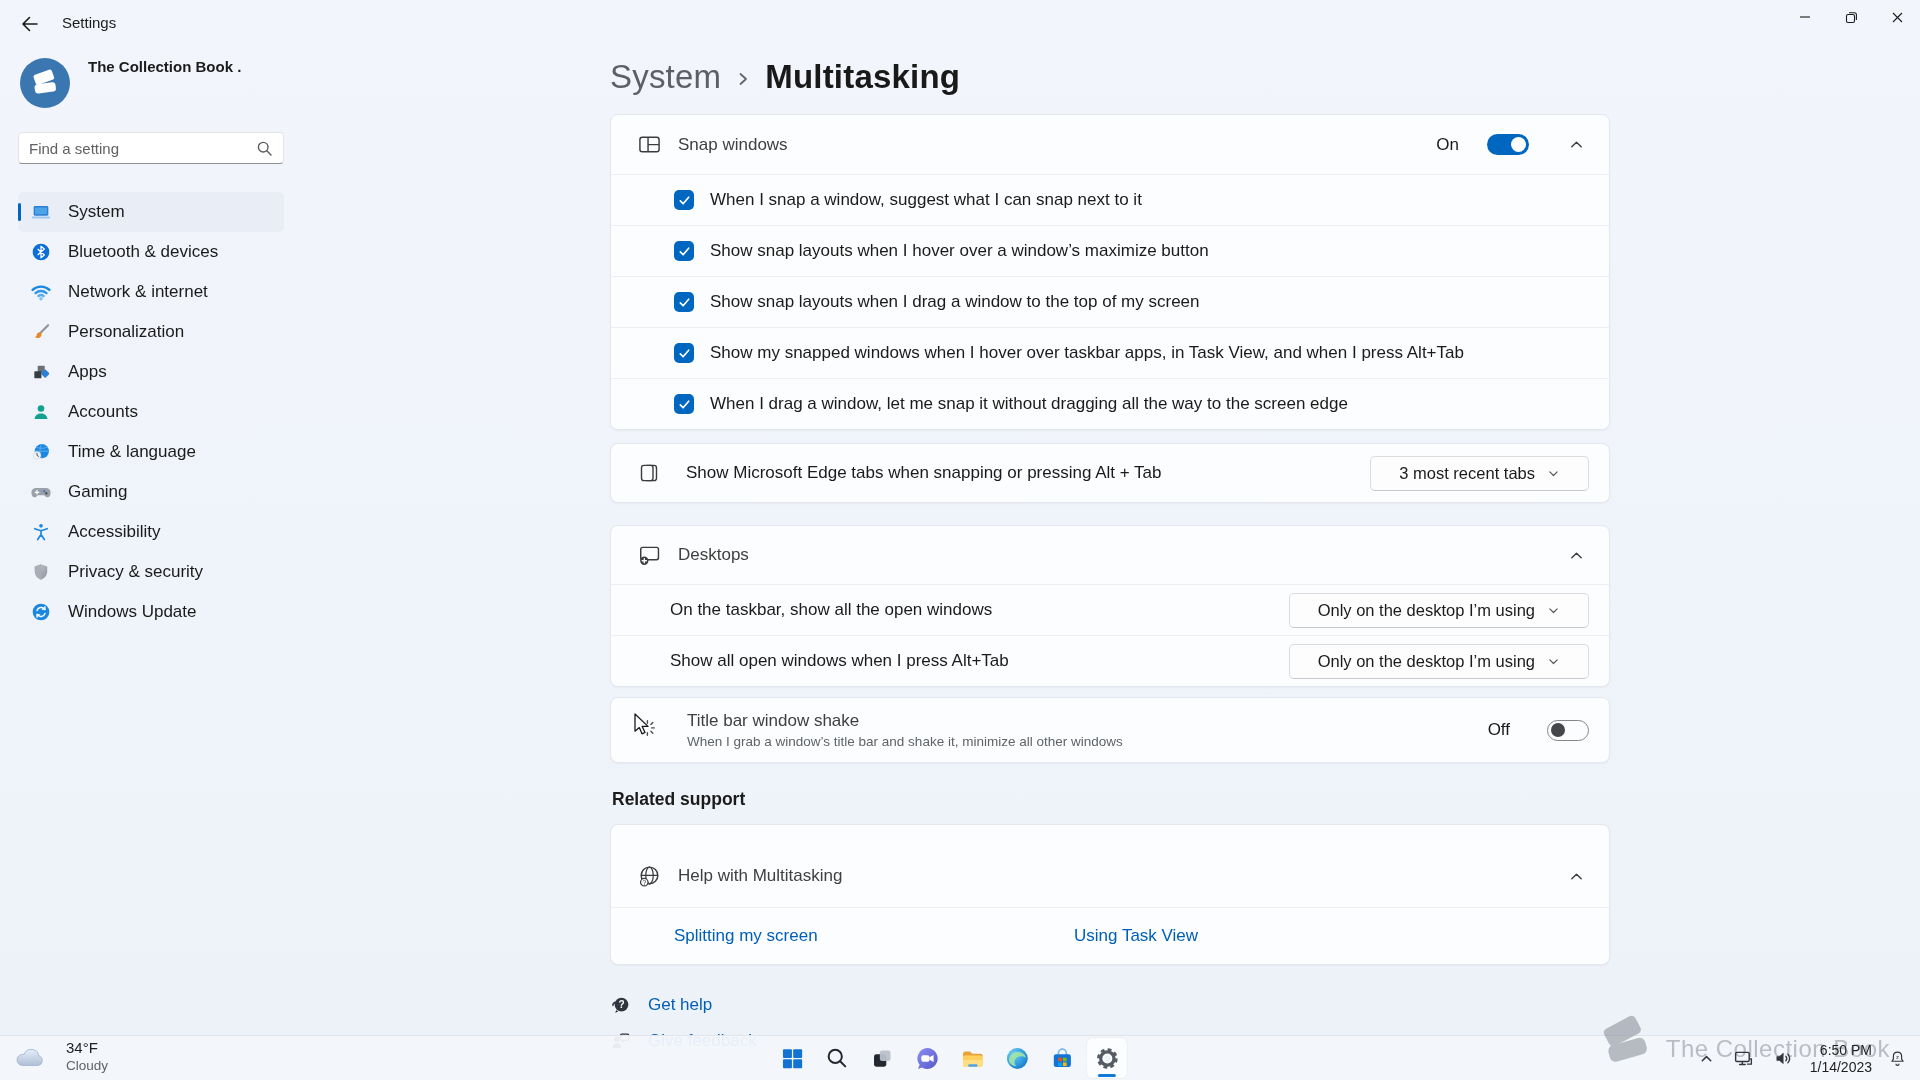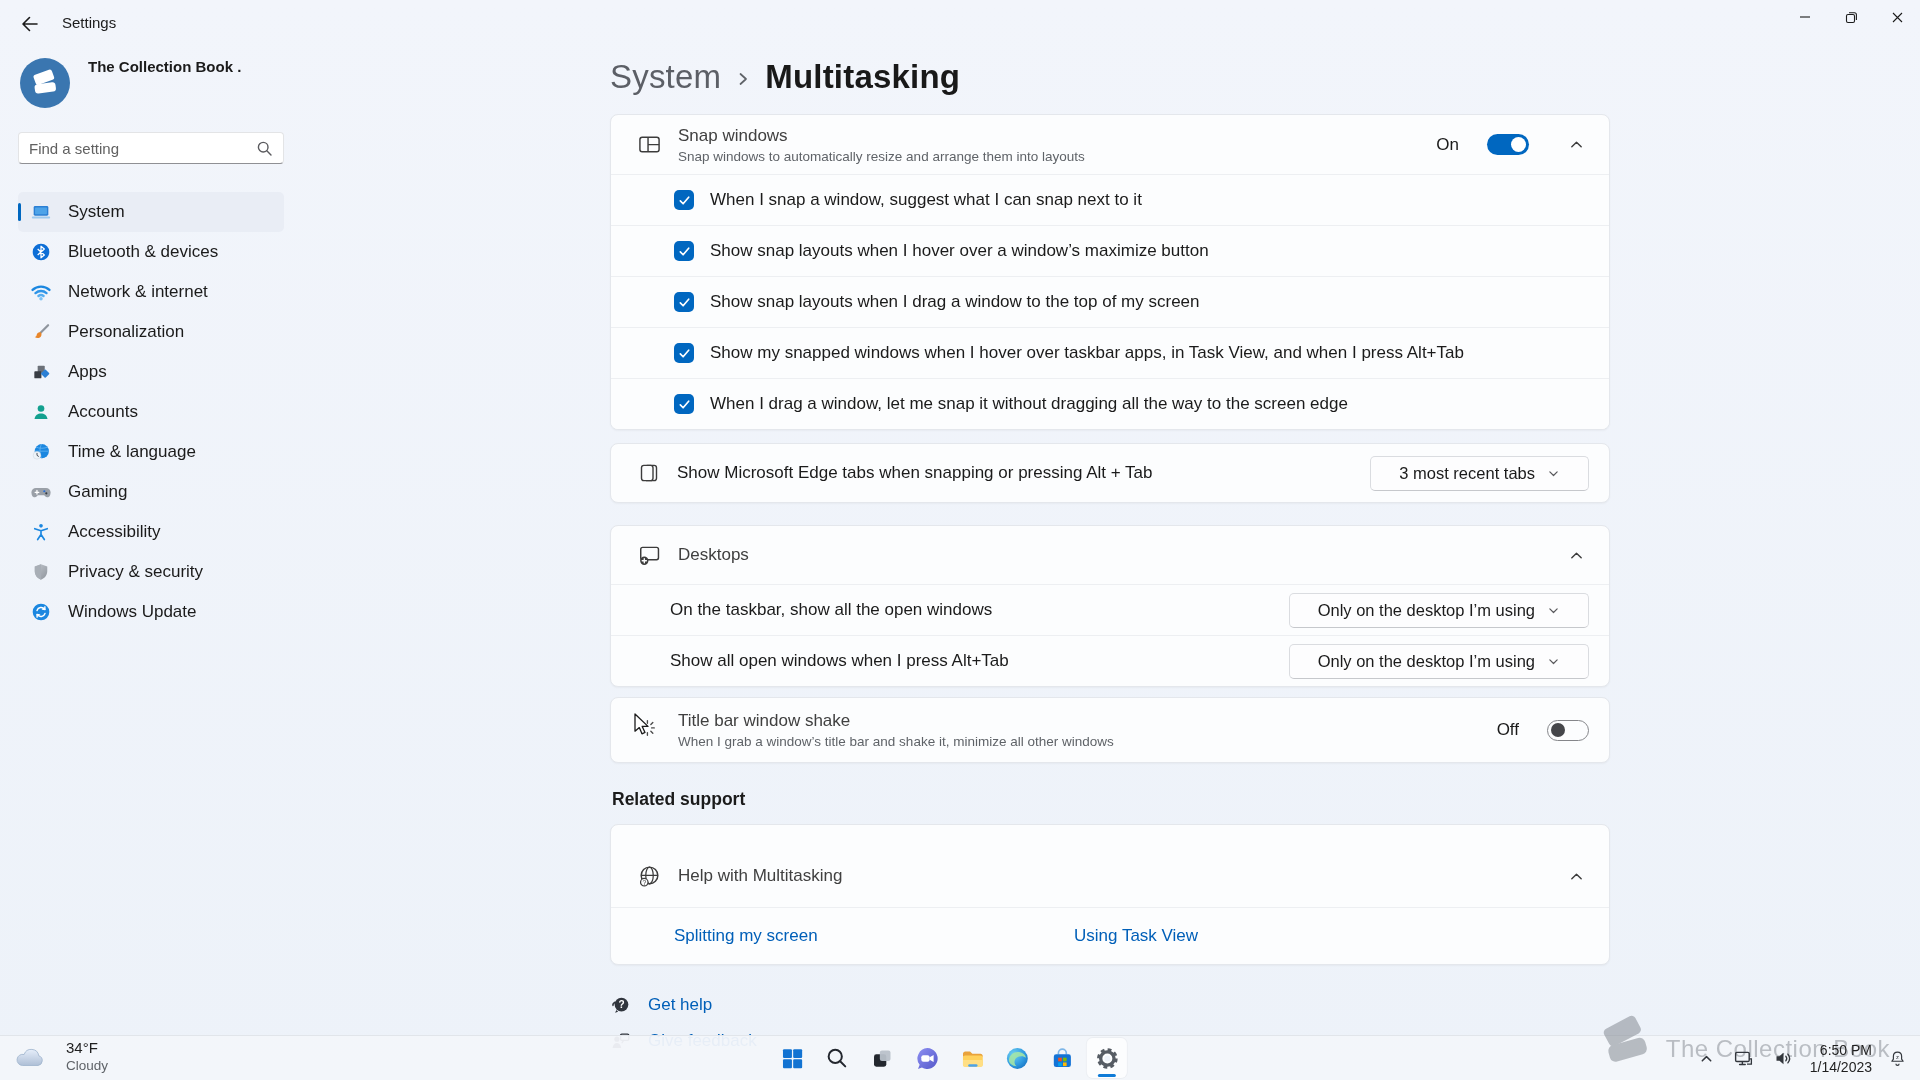--- a/index.html
+++ b/index.html
@@ -46,21 +46,21 @@
   .exp-header { display:flex; align-items:center; gap:16px; padding:0 20px 0 26px; height:59px; }
   .exp-header .texts { flex:1; }
   .row-title { font-size:17px; color:#404040; }
   .row-desc { font-size:13.5px; color:#5f6368; margin-top:3px; }
   .state-label { font-size:17px; margin-right:12px; }
   .chev-btn { border:none; background:transparent; margin-left:18px; display:grid; place-items:center; cursor:pointer; width:26px; height:26px; border-radius:4px; }
 
   .cb-row { display:flex; align-items:center; gap:16px; height:51px; padding:0 20px 0 63px; font-size:17px; background:#fcfdfe; cursor:pointer; }
   .checkbox { width:20px; height:20px; border-radius:5px; background:#0067c0; display:grid; place-items:center; flex:0 0 auto; }
 
-  .setting-row { display:flex; align-items:center; gap:16px; padding:0 20px 0 26px; }
+  .setting-row { display:flex; align-items:center; gap:25px; padding:0 20px 0 26px; }
   .setting-row .label { flex:1; font-size:17px; }
   .inner-row { height:51px; padding-left:59px; }
   .single { height:58px; }
   .shake-row { height:64px; }
 
   .select { display:inline-flex; align-items:center; gap:12px; background:#fdfdfe; border:1px solid #dadce0; border-bottom-color:#c6c8cc; border-radius:5px; padding:7px 28px; font-size:16.5px; cursor:pointer; white-space:nowrap; }
 
   .toggle { position:relative; width:42px; height:21px; border-radius:11px; flex:0 0 auto; cursor:pointer; }
   .toggle.on { background:#0067c0; }
   .toggle.on .knob { position:absolute; right:3px; top:3px; width:15px; height:15px; border-radius:50%; background:#ffffff; }
@@ -280,21 +280,20 @@
     </div>
 
     <section class="group">
       <div class="exp-header">
         <svg width="25" height="25" viewBox="0 0 24 24">
             <rect x="2.8" y="5" width="18.4" height="14" rx="2.2" fill="none" stroke="#3c3c3c" stroke-width="1.4"></rect>
             <path d="M10.6 5 V19 M10.6 12.1 H21.2" stroke="#3c3c3c" stroke-width="1.4"></path>
           </svg>
         <div class="texts">
           <div class="row-title">Snap windows</div>
-          <div class="row-desc">Snap windows to automatically resize and arrange them into layouts</div>
         </div>
         <span class="state-label">On</span>
         <div class="toggle on">
             <span class="knob"></span>
           </div>
         <button class="chev-btn">
             <svg width="15" height="15" viewBox="0 0 16 16">
               <path d="M3 10.5 L8 5.5 L13 10.5" stroke="#3c3c3c" stroke-width="1.5" fill="none" stroke-linecap="round" stroke-linejoin="round"></path>
             </svg>
           </button>

